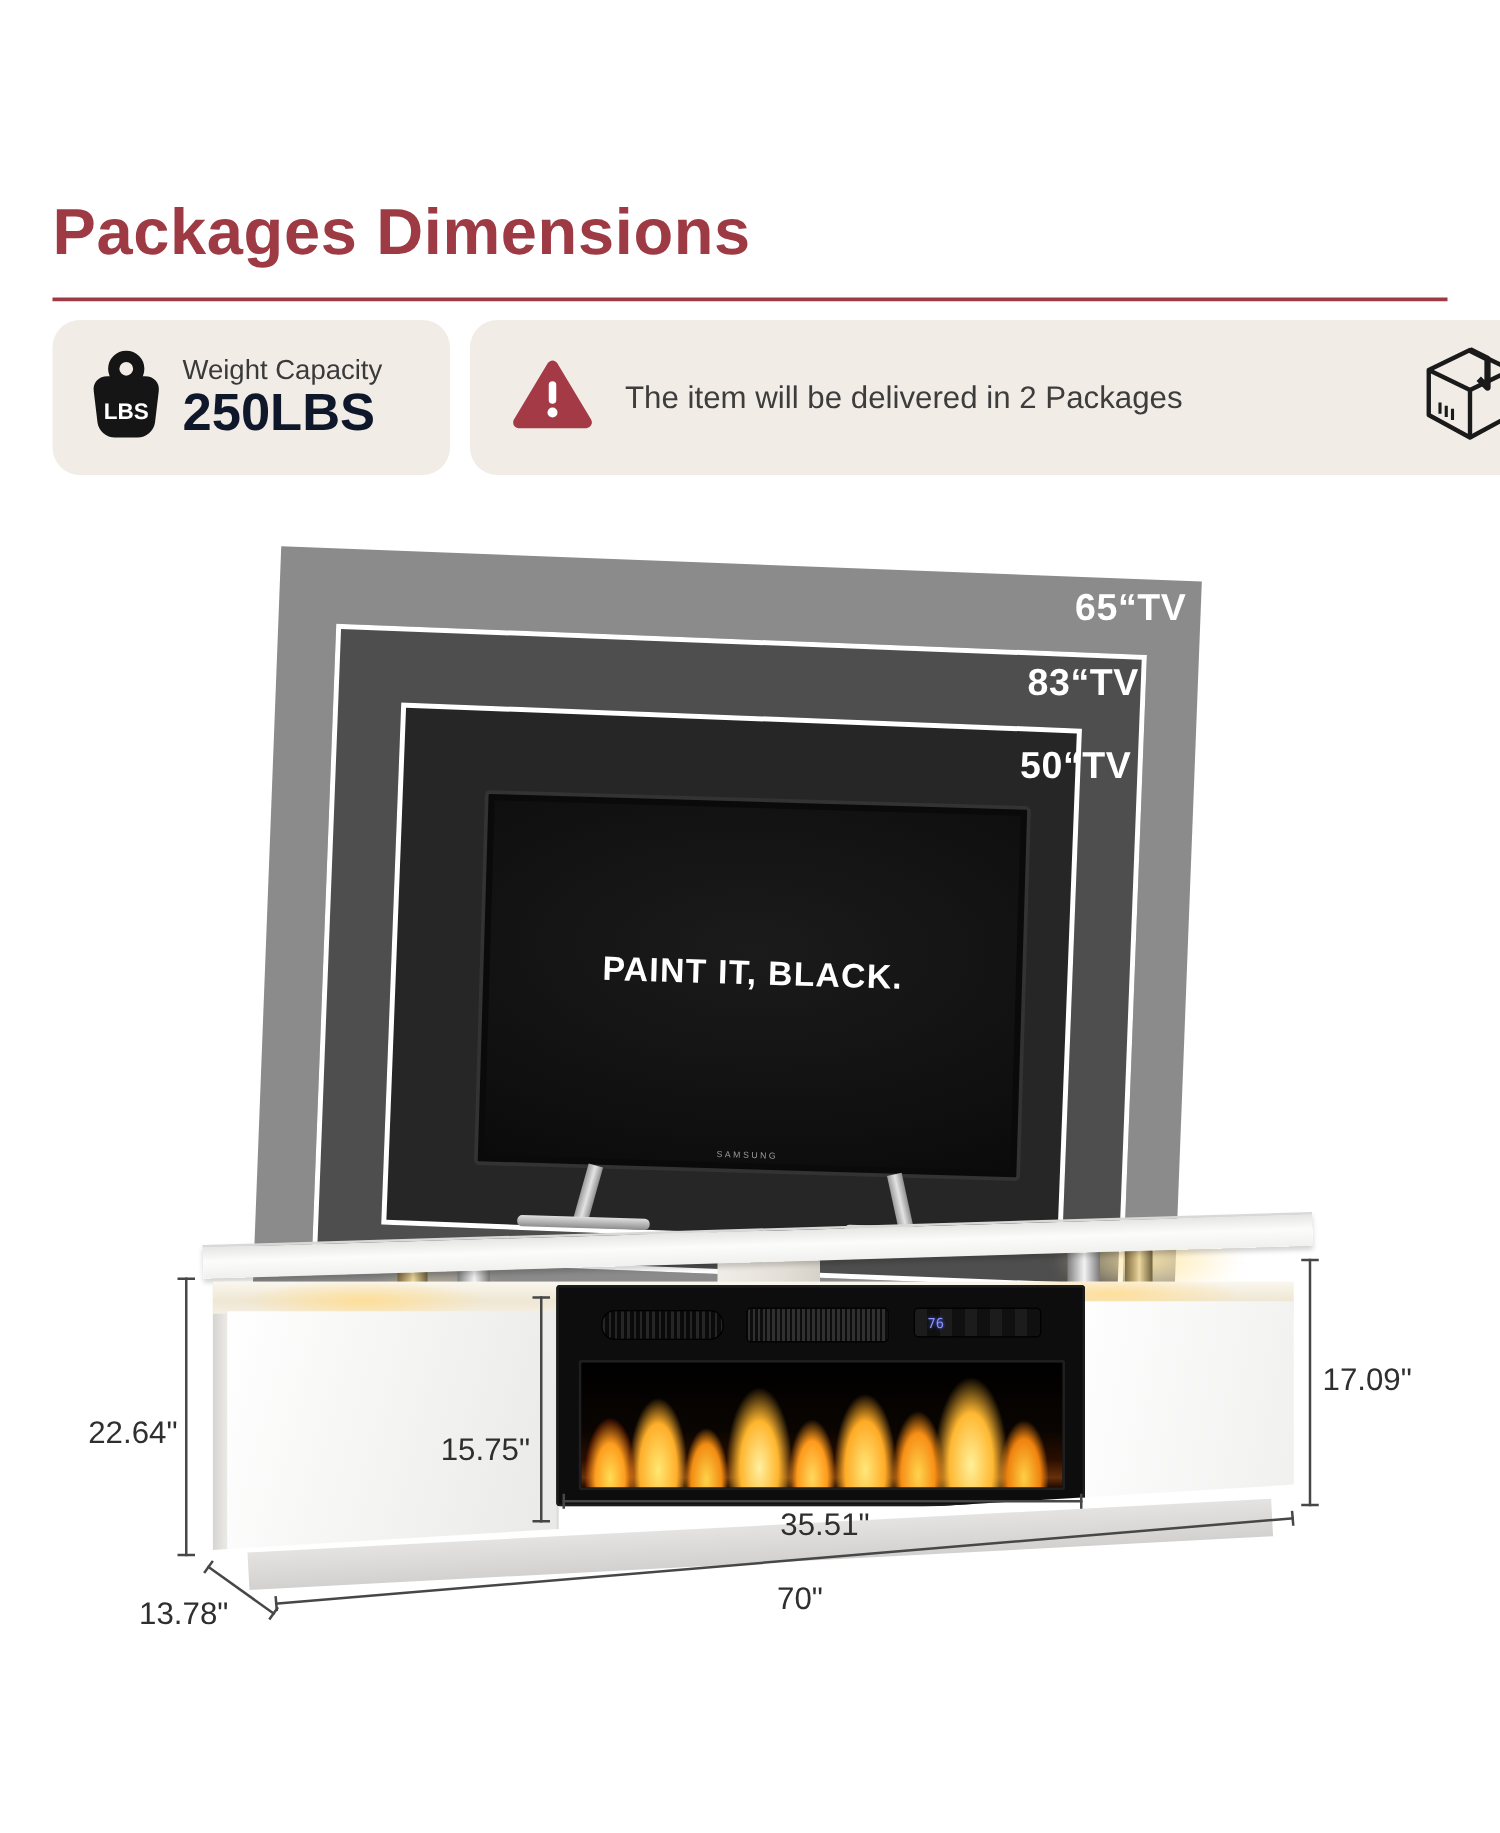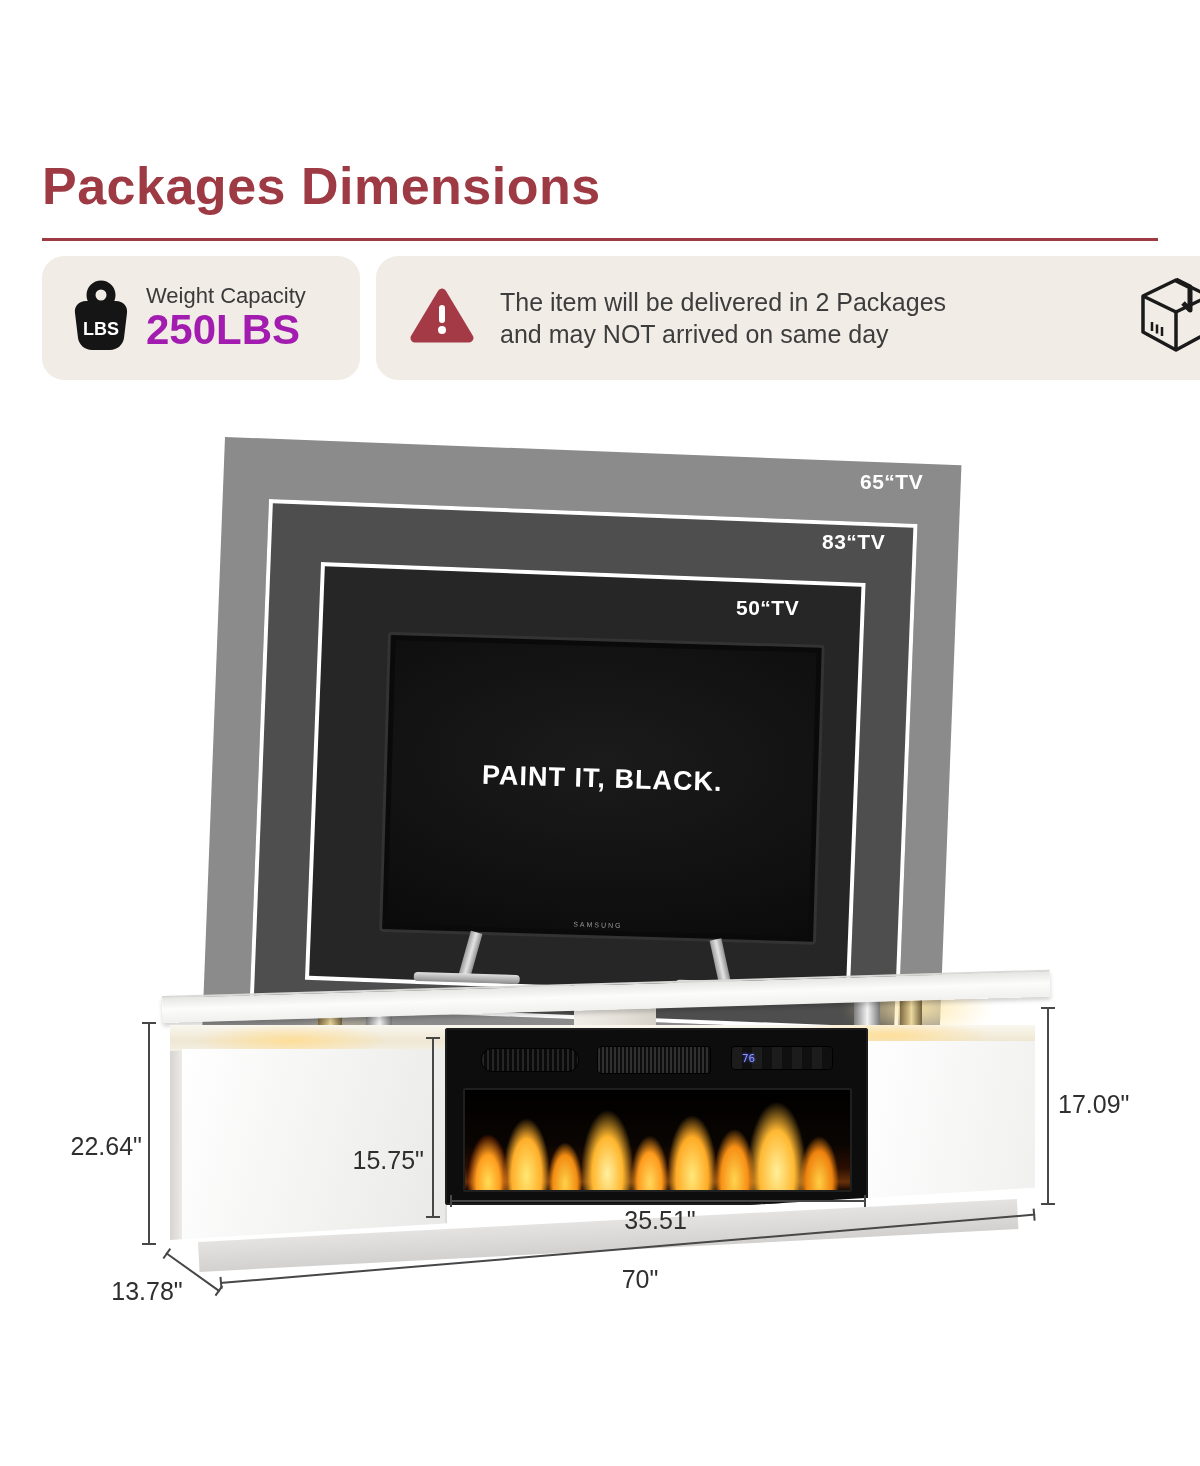--- a/index.html
+++ b/index.html
@@ -9,34 +9,34 @@
   }
   
   .page-title{position:absolute;left:42px;top:156px;font-size:52px;font-weight:bold;color:#9e3a44;letter-spacing:.5px;}
   .title-rule{position:absolute;left:42px;top:238px;width:1116px;height:3px;background:#9e3a44;}
   .card{position:absolute;top:256px;height:124px;background:#f1ece6;border-radius:22px;display:flex;align-items:center;}
   .card-weight{left:42px;width:318px;}
   .card-delivery{left:376px;width:872px;}
   .weight-icon{margin-left:30px;flex:0 0 auto;}
   .weight-texts{margin-left:16px;line-height:1.05;}
   .weight-label{font-size:22px;font-weight:normal;color:#3a3a3a;}
-  .weight-value{font-size:42px;font-weight:bold;color:#a21caf;letter-spacing:0;}
+  .weight-value{font-size:42px;font-weight:bold;color:#0f172a;letter-spacing:0;}
   .warning-icon{margin-left:34px;flex:0 0 auto;}
   .delivery-text{margin-left:26px;font-size:25px;color:#3d3d3d;line-height:1.3;flex:1 1 auto;}
   .box-icon{margin-right:26px;flex:0 0 auto;}
   
   .scene{position:absolute;left:0;top:420px;width:1200px;height:1046px;}
   .panel{position:absolute;transform-origin:top left;transform:rotate(2.2deg);}
   .p65{left:225px;top:17px;width:737px;height:600px;background:#8b8b8b;z-index:1;}
   .p55{left:269px;top:79px;width:641px;height:500px;background:#4e4e4e;border:4px solid #fff;z-index:1;}
   .p50{left:321px;top:142px;width:537px;height:410px;background:#262626;border:4px solid #fff;z-index:1;}
-  .size-label{position:absolute;color:#fff;font-size:21px;font-weight:bold;z-index:2;letter-spacing:.5px;}
+  .size-label{position:absolute;color:#fff;font-size:30px;font-weight:bold;z-index:2;letter-spacing:.5px;}
   .sl65{left:860px;top:50px;}
   .sl55{left:822px;top:110px;}
-  .sl50{left:736px;top:176px;}
+  .sl50{left:816px;top:176px;}
   
   .pedestal{position:absolute;left:574px;top:565px;width:82px;height:95px;
     background:linear-gradient(90deg,#f0ede8,#e4e0d8 60%,#d6d2c9);z-index:2;}
   .glow{position:absolute;border-radius:50%;filter:blur(5px);z-index:2;
     background:radial-gradient(closest-side,rgba(255,232,170,.95),rgba(255,232,170,0));}
   .glow-left{left:283px;top:594px;width:132px;height:76px;}
   .glow-right{left:843px;top:556px;width:150px;height:64px;}
   .pillar{position:absolute;border-radius:2px;z-index:3;}
   .pillar-gold{background:linear-gradient(90deg,#7c6a42,#cdb67f 38%,#ecd9a0 52%,#6f5f3c);}
   .pillar-silver{background:linear-gradient(90deg,#7e7e7e,#d9d9d9 40%,#f2f2f2 52%,#777);}
@@ -143,21 +143,20 @@
 <div class="card card-delivery">
   <span class="warning-icon">
     <svg width="64" height="58" viewBox="0 0 64 58">
       <path d="M32 6 L59 51 H5 Z" fill="#a43a46" stroke="#a43a46" stroke-width="9" stroke-linejoin="round"></path>
       <rect x="29" y="18" width="6" height="18" rx="3" fill="#ffffff"></rect>
       <circle cx="32" cy="43" r="4" fill="#ffffff"></circle>
     </svg>
   </span>
   <span class="delivery-text">
     <div>The item will be delivered in 2 Packages</div>
-    <div>and may NOT arrived on same day</div>
   </span>
   <span class="box-icon">
     <svg width="92" height="92" viewBox="0 0 92 92" fill="none" stroke="#1a1a1a" stroke-width="3.5" stroke-linejoin="round">
       <path d="M46 10 L79 26 L79 62 L46 80 L13 62 L13 26 Z"></path>
       <path d="M13 26 L46 42 L79 26"></path>
       <path d="M46 42 L46 80"></path>
       <path d="M46 10 L60 17 L60 40 L53 33" stroke-width="5"></path>
       <path d="M22 52 v9 M27 54.5 v9 M32 57 v9" stroke-width="2.5"></path>
     </svg>
   </span>

